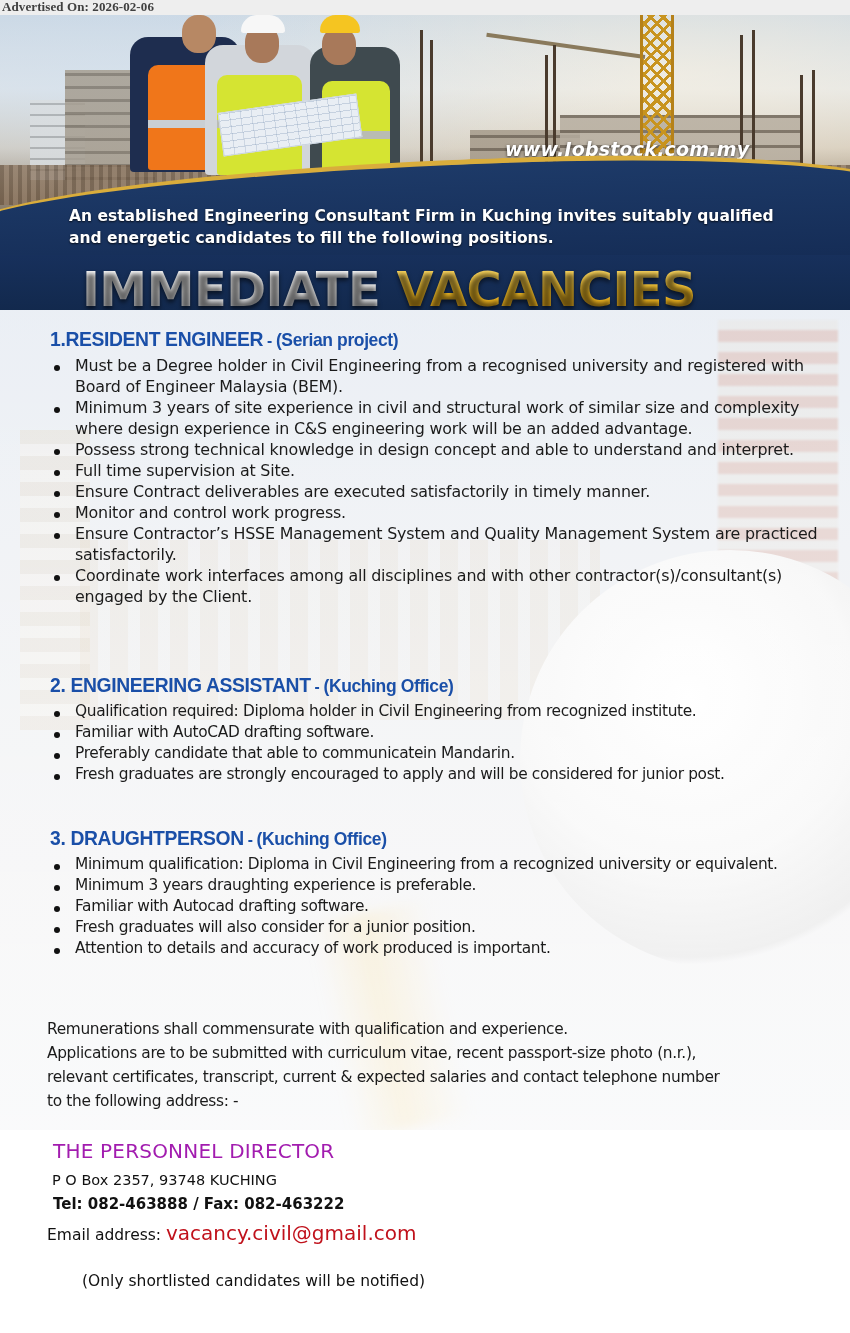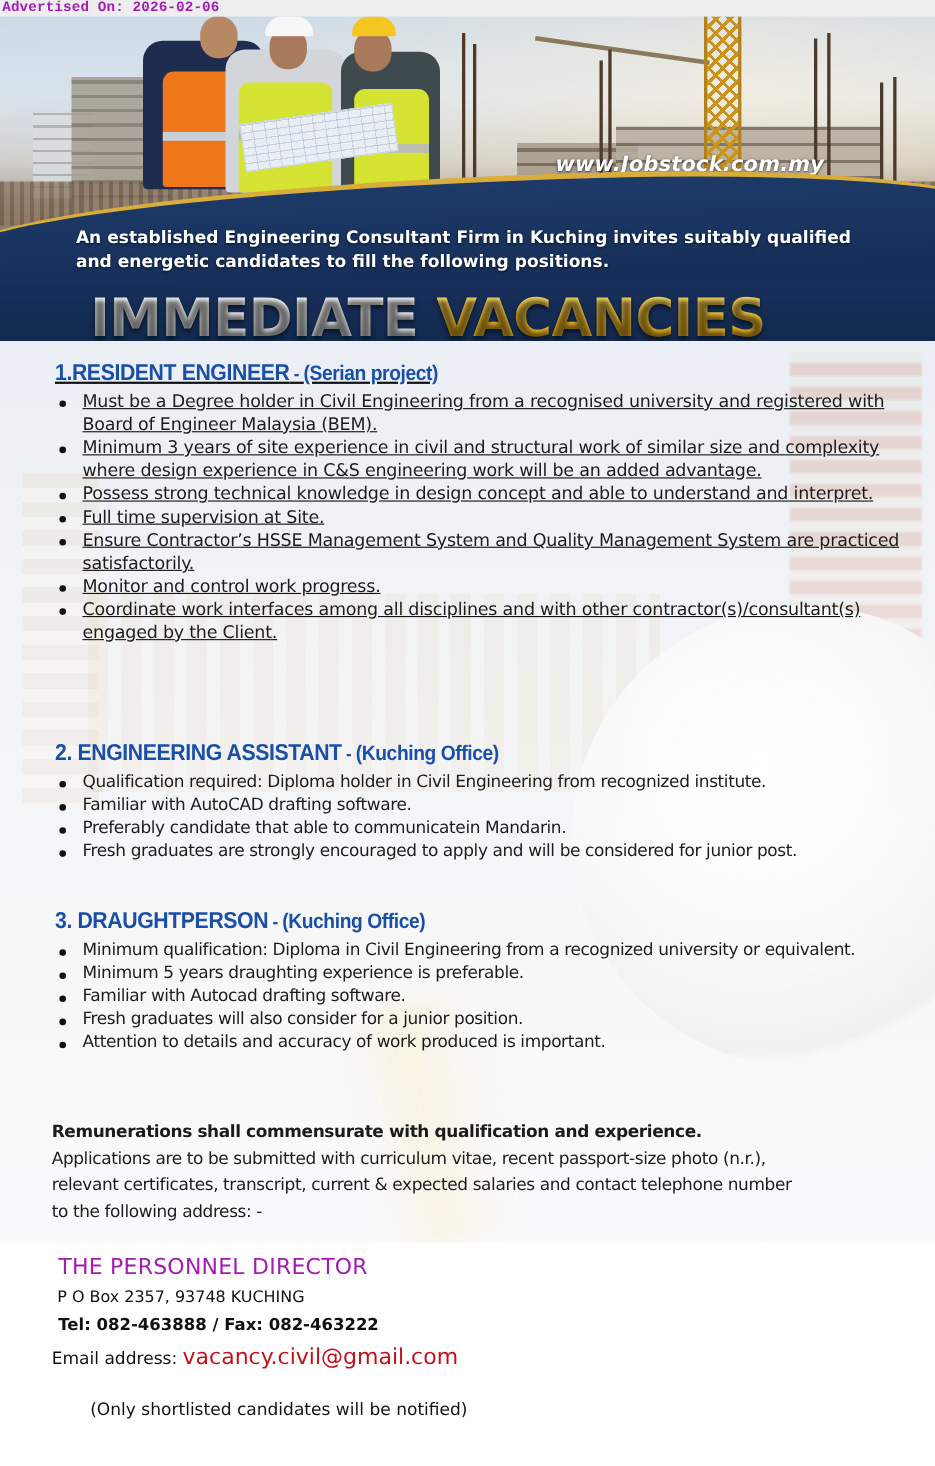--- a/index.html
+++ b/index.html
@@ -6,22 +6,22 @@
   html, body { width: 850px; height: 1333px; overflow: hidden; background: #ffffff; }
   body { font-family: "Liberation Sans", "DejaVu Sans", sans-serif; color: #111; position: relative; }
 
   
   .adv-bar {
     position: absolute; left: 0; top: 0; width: 850px; height: 15px;
     background: #eeeeee;
   }
   .adv-date {
     position: absolute; left: 2px; top: -1px;
-    font-family: Liberation Mono, monospace; font-weight: bold;
-    font-size: 13px; color: #a21caf; letter-spacing: 0.1px;
+    font-family: Liberation Serif, serif; font-weight: bold;
+    font-size: 13px; color: #404040; letter-spacing: 0.1px;
   }
 
   
   .hero {
     position: absolute; left: 0; top: 15px; width: 850px; height: 295px;
     overflow: hidden;
     background:
       linear-gradient(180deg, #c9d6e2 0%, #dfe3e6 25%, #cfc6b7 45%, #8b7a63 62%, #5f5445 75%, #3d3830 100%);
   }
   .hero .sky-haze {
@@ -152,31 +152,31 @@
   ul.bullets { list-style: none; margin-top: 1px; }
   ul.bullets li {
     position: relative; padding-left: 25px;
     font-family: "DejaVu Sans", sans-serif; font-size: 15.4px; line-height: 21px;
     color: #1b1b1b; letter-spacing: -0.35px;
   }
   ul.bullets li::before {
     content: ""; position: absolute; left: 4px; top: 10px;
     width: 6px; height: 6px; border-radius: 50%; background: #111;
   }
-  .s1 { top: 16px; text-decoration: underline; }
+  .s1 { top: 16px; }
   .s2 { top: 362px; }
   .s3 { top: 515px; }
   .s1 ul.bullets li { font-size: 15.9px; letter-spacing: -0.2px; }
 
   .remu {
     position: absolute; left: 47px; top: 707px; width: 780px;
     font-family: "DejaVu Sans", sans-serif; font-size: 15.4px; line-height: 24px;
     color: #1b1b1b; letter-spacing: -0.35px;
   }
-  .remu .bold { font-weight: bold; }
+  .remu .bold { font-weight: normal; }
 
   
   .contact { position: absolute; left: 0; top: 1130px; width: 850px; height: 203px; background: #ffffff; }
   .director {
     position: absolute; left: 53px; top: 9px;
     font-family: "DejaVu Sans", sans-serif; font-size: 20px; color: #a21caf; letter-spacing: 0.2px;
   }
   .pobox {
     position: absolute; left: 52px; top: 42px;
     font-family: "DejaVu Sans", sans-serif; font-size: 14.5px; color: #111;
@@ -270,22 +270,23 @@
 
   <div class="section s1">
     <div class="sec-title">
       <span>1.</span><span>RESIDENT ENGINEER</span><span class="dash"> - </span><span class="loc">(Serian project)</span>
     </div>
     <ul class="bullets">
       <li>Must be a Degree holder in Civil Engineering from a recognised university and registered with Board of Engineer Malaysia (BEM).</li>
       <li>Minimum 3 years of site experience in civil and structural work of similar size and complexity where design experience in C&amp;S engineering work will be an added advantage.</li>
       <li>Possess strong technical knowledge in design concept and able to understand and interpret.</li>
       <li>Full time supervision at Site.</li>
+      <li>Ensure Contract deliverables are executed satisfactorily in timely manner.</li>
+      <li>Monitor and control work progress.</li>
       <li>Ensure Contractor’s HSSE Management System and Quality Management System are practiced satisfactorily.</li>
-      <li>Monitor and control work progress.</li>
       <li>Coordinate work interfaces among all disciplines and with other contractor(s)/consultant(s) engaged by the Client.</li>
     </ul>
   </div>
 
   <div class="section s2">
     <div class="sec-title">
       <span>2.</span> <span>ENGINEERING ASSISTANT</span><span class="dash"> - </span><span class="loc">(Kuching Office)</span>
     </div>
     <ul class="bullets">
       <li>Qualification required: Diploma holder in Civil Engineering from recognized institute.</li>
@@ -294,21 +295,21 @@
       <li>Fresh graduates are strongly encouraged to apply and will be considered for junior post.</li>
     </ul>
   </div>
 
   <div class="section s3">
     <div class="sec-title">
       <span>3.</span> <span>DRAUGHTPERSON</span><span class="dash"> - </span><span class="loc">(Kuching Office)</span>
     </div>
     <ul class="bullets">
       <li>Minimum qualification: Diploma in Civil Engineering from a recognized university or equivalent.</li>
-      <li>Minimum 5 years draughting experience is preferable.</li>
+      <li>Minimum 3 years draughting experience is preferable.</li>
       <li>Familiar with Autocad drafting software.</li>
       <li>Fresh graduates will also consider for a junior position.</li>
       <li>Attention to details and accuracy of work produced is important.</li>
     </ul>
   </div>
 
   <div class="remu">
     <div class="bold">Remunerations shall commensurate with qualification and experience.</div>
     <div>Applications are to be submitted with curriculum vitae, recent passport-size photo (n.r.),</div>
     <div>relevant certificates, transcript, current &amp; expected salaries and contact telephone number</div>

